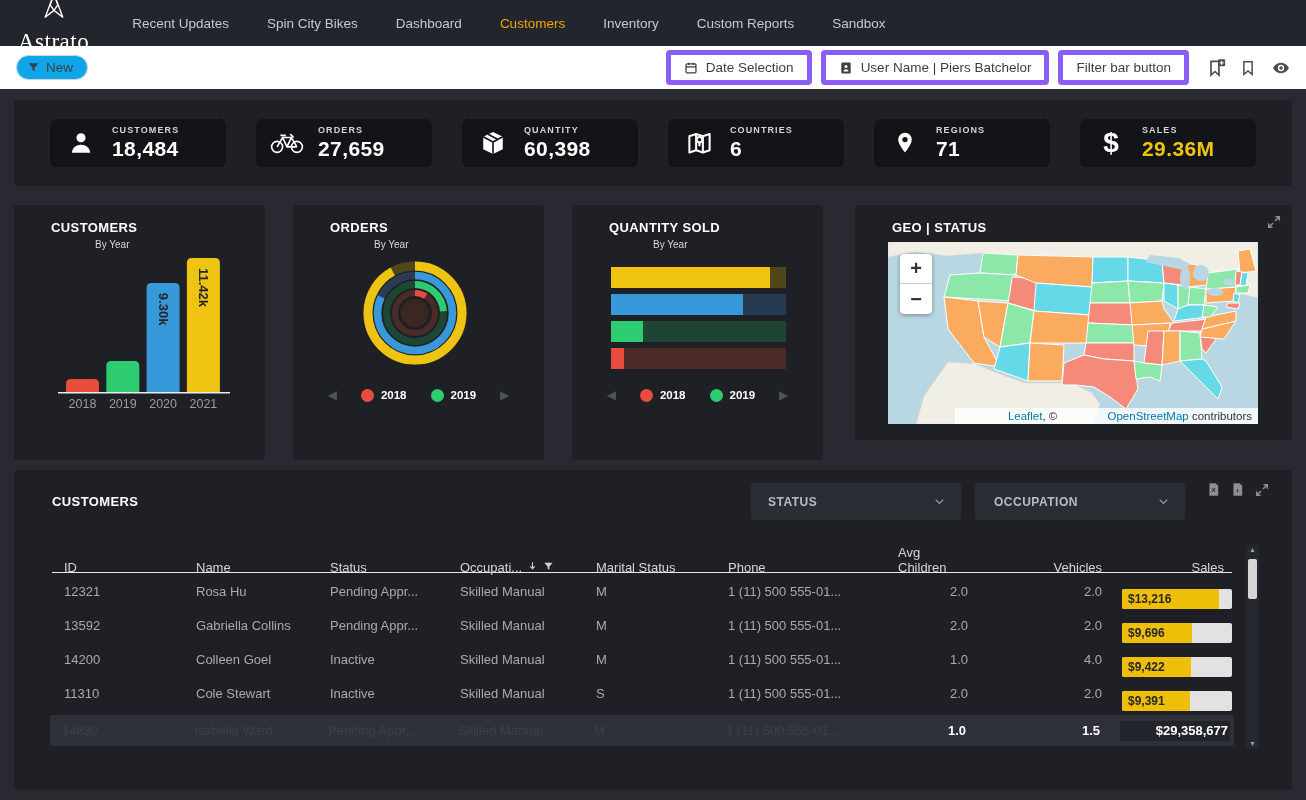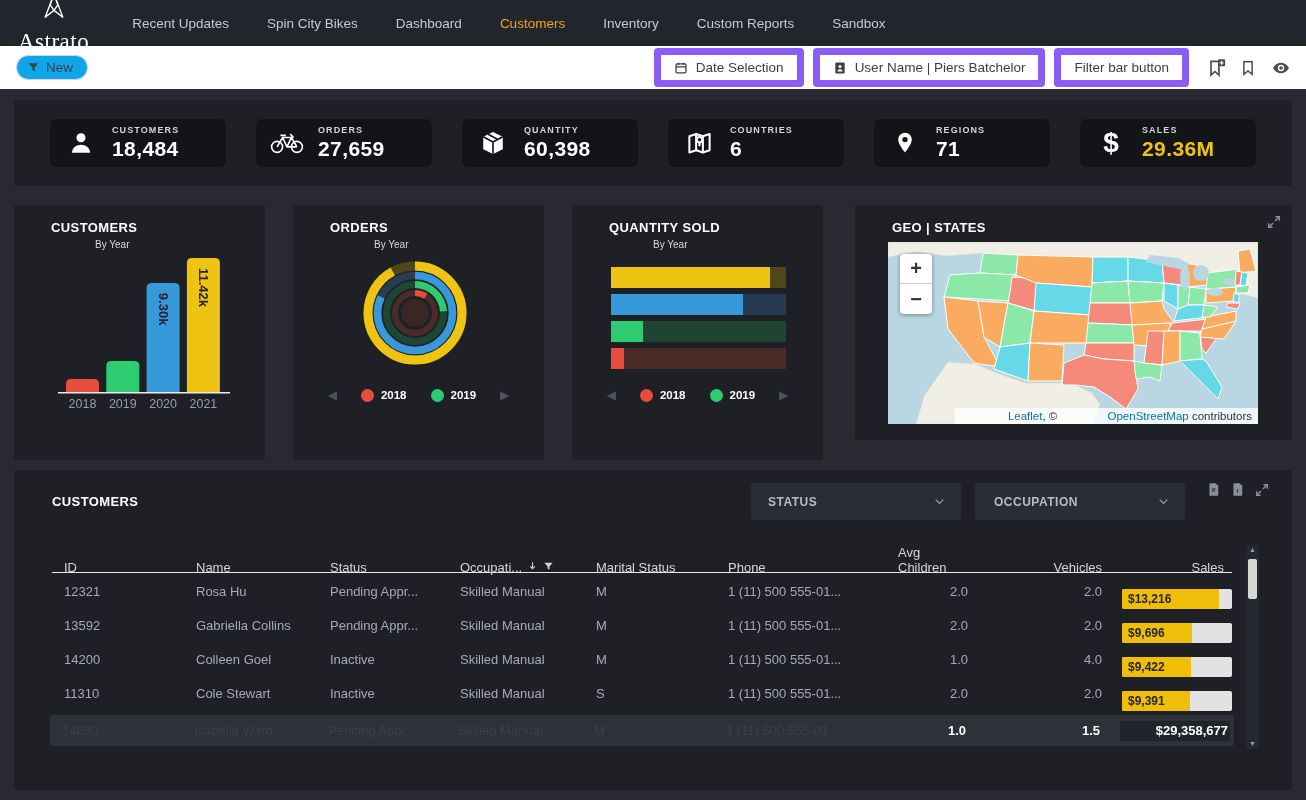--- a/index.html
+++ b/index.html
@@ -15,21 +15,21 @@
   .nav-items{display:flex;align-items:flex-end;}
   .nav-item{color:#c6c9ce;font-size:13.5px;padding:0 19px;cursor:pointer;white-space:nowrap;}
   .nav-item.active{color:#f2a50c;}
 
   
   .toolbar{position:absolute;left:0;top:46px;width:1306px;height:43px;background:#ffffff;
            display:flex;align-items:center;padding:0 16px;}
   .pill{display:flex;align-items:center;gap:6px;border:1px solid #d3d5d9;border-radius:15px;
         padding:4px 14px 4px 10px;color:#3c4045;font-size:13.5px;background:#0ea5e9;cursor:pointer;}
   .tb-right{position:absolute;right:14px;top:0;height:43px;display:flex;align-items:center;gap:9px;}
-  .tb-btn{display:flex;align-items:center;gap:8px;border:7px solid #8b5cf6;border-radius:4px;
+  .tb-btn{display:flex;align-items:center;gap:8px;border:5px solid #8b5cf6;border-radius:4px;
           padding:5px 13px;color:#3a3d42;font-size:13.5px;background:#fff;cursor:pointer;white-space:nowrap;}
   .tb-icons{display:flex;align-items:center;gap:13px;margin-left:8px;}
   .tb-icons svg{display:block;cursor:pointer;}
 
   
   .content{position:absolute;left:0;top:89px;width:1306px;height:711px;background:#292a31;}
   .panel{position:absolute;background:#1e2026;border-radius:3px;}
   .panel-title{position:absolute;left:37px;top:15px;font-size:13px;font-weight:800;color:#fff;letter-spacing:.4px;}
   .panel-sub{position:absolute;left:37px;top:34px;font-size:10px;color:#d8d9dc;margin-left:44px;}
 
@@ -322,21 +322,21 @@
           </span>
           <span class="entry">
             <span class="dot" style="background: rgb(46, 204, 113);"></span>
             <span class="lbl">2019</span>
           </span>
           <span class="arr">▶</span>
         </div>
     </div>
 
     <div class="panel" style="left:855px;top:116px;width:437px;height:235px;">
-      <div class="panel-title">GEO | STATES</div>
+      <div class="panel-title">GEO | STATUS</div>
       <svg class="expand-corner" width="16" height="16" viewBox="0 0 24 24" fill="none" stroke="#8c8f96" stroke-width="2.2">
         <path d="M14 4h6v6M20 4l-6.5 6.5M10 20H4v-6M4 20l6.5-6.5"></path>
       </svg>
       <div class="map-wrap">
         <svg width="370" height="182" viewBox="0 0 370 182">
           <rect width="370" height="182" fill="#b9d7e3"></rect>
           <path d="M0 0h370v56l-26-6-10-14-16-6-18-6-38-7-57-2-75-2-35-2-35 3-32-4L0 15Z" fill="#f1eee6" stroke="#d8d4c8" stroke-width=".5"></path>
           <path d="M60 120 88 122l16 7 16 6 18 6 36 0 14 2 16 8 8 11-6 20H28l8-28 14-20Z" fill="#f1eee6" stroke="#d8d4c8" stroke-width=".5"></path>
           <g stroke="#fff" stroke-width="1" stroke-linejoin="round">
             <path d="M95 11 130 13l-2 20-36-2Z" fill="#8ce8a9"></path>

